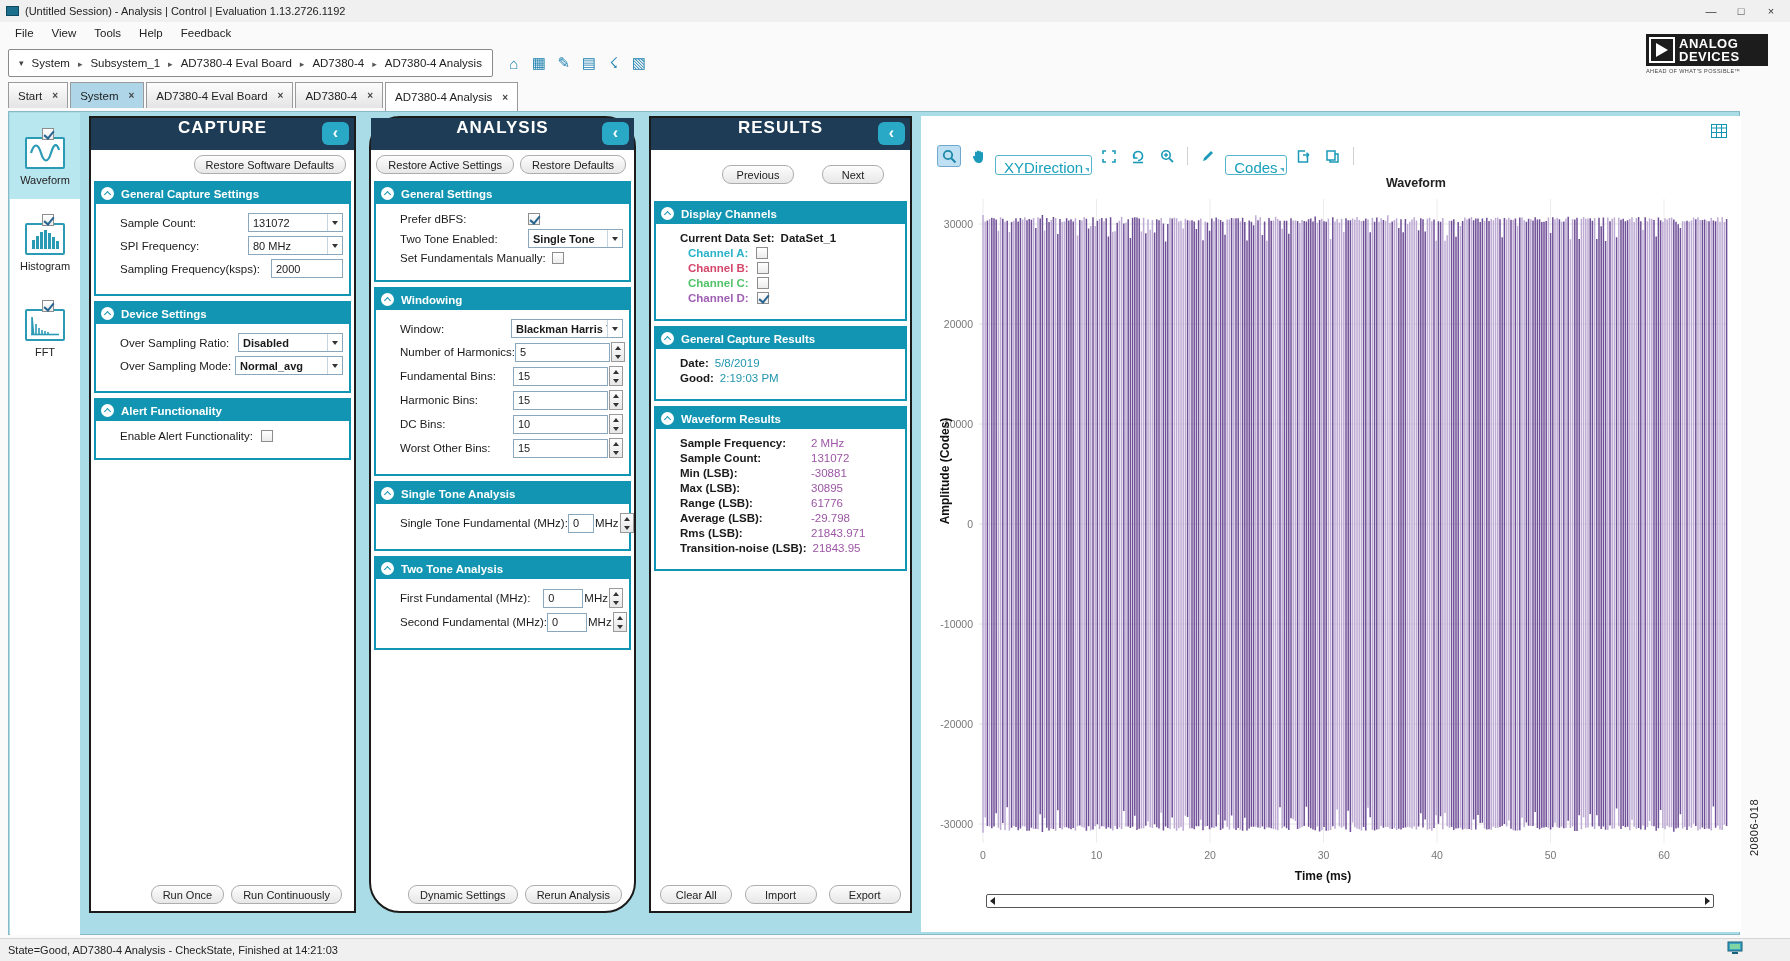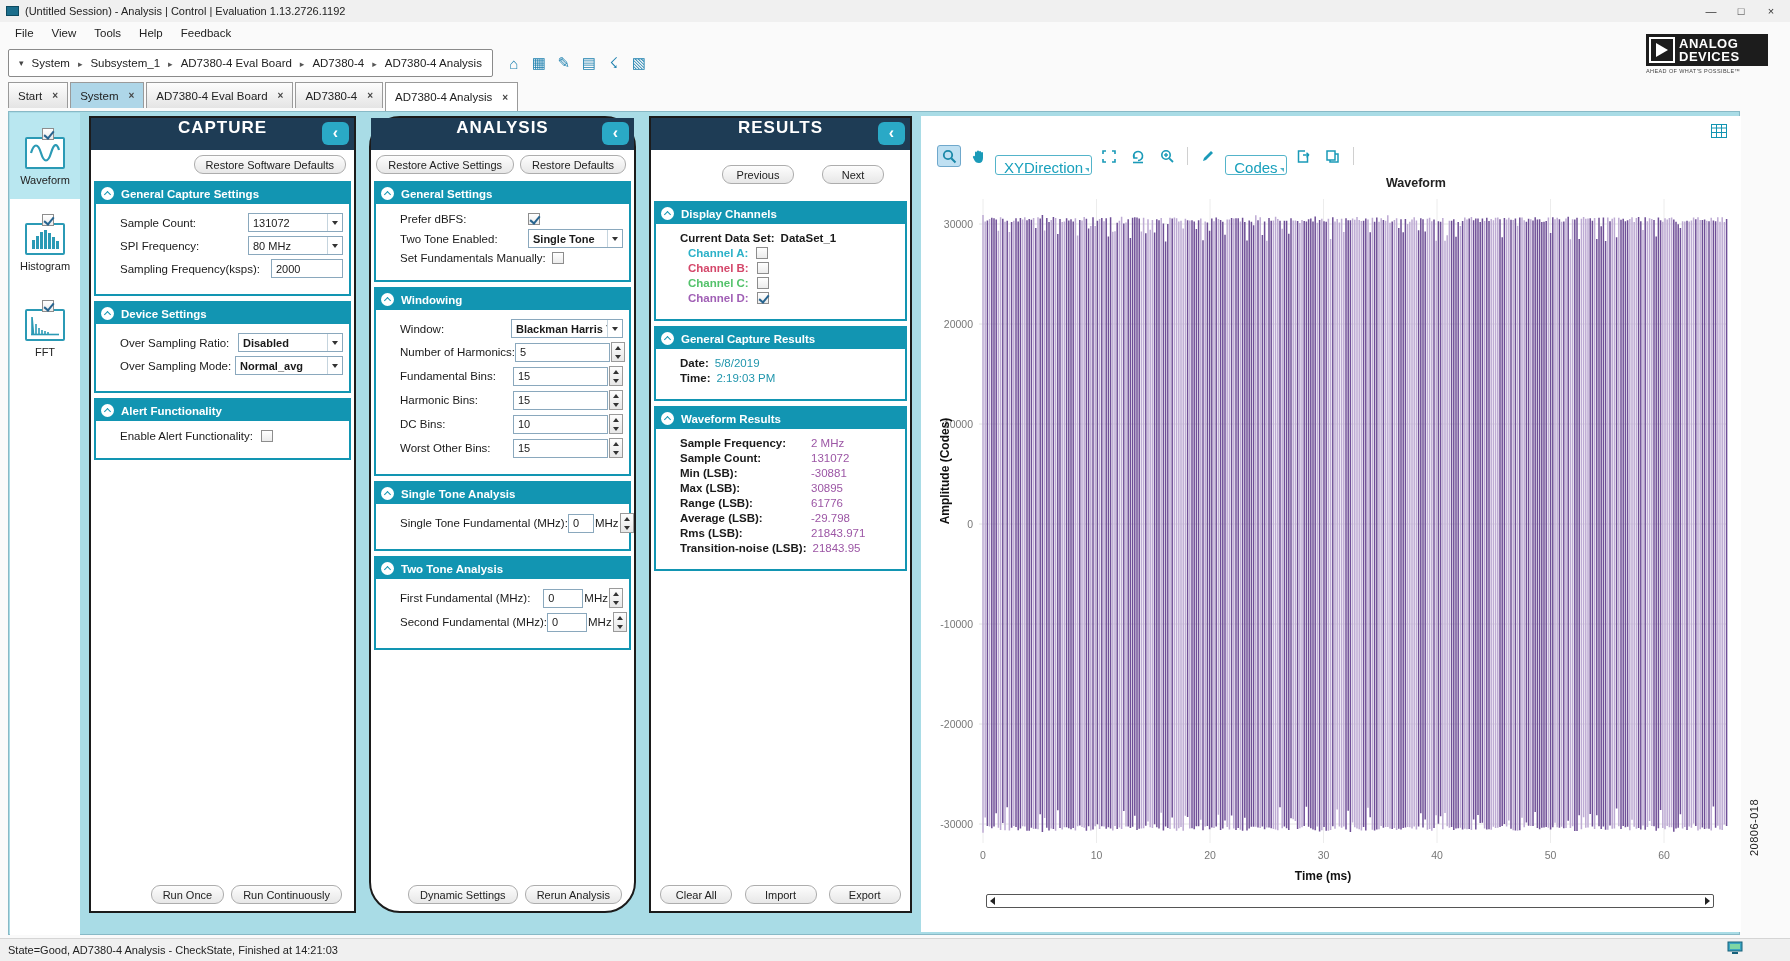--- a/index.html
+++ b/index.html
@@ -515,21 +515,21 @@
           <div class="sec-head">
             <span class="sec-chev"></span>
             <span class="sec-title">General Capture Results</span>
           </div>
           <div class="sec-body">
             <div class="rrow">
                 <span class="rlabel">Date:</span>
                 <span class="rvalue val-teal">5/8/2019</span>
               </div>
             <div class="rrow">
-                <span class="rlabel">Time:</span>
+                <span class="rlabel">Good:</span>
                 <span class="rvalue val-teal">2:19:03 PM</span>
               </div>
           </div>
         </div>
 
         <div class="section">
           <div class="sec-head">
             <span class="sec-chev"></span>
             <span class="sec-title">Waveform Results</span>
           </div>

